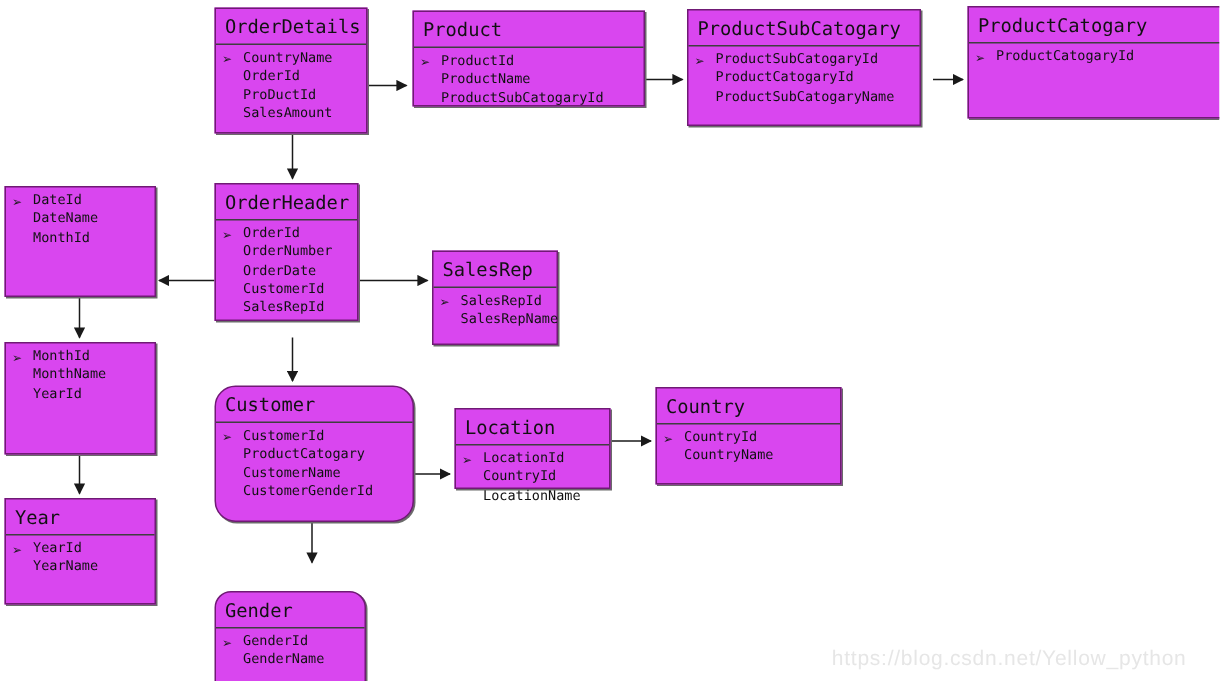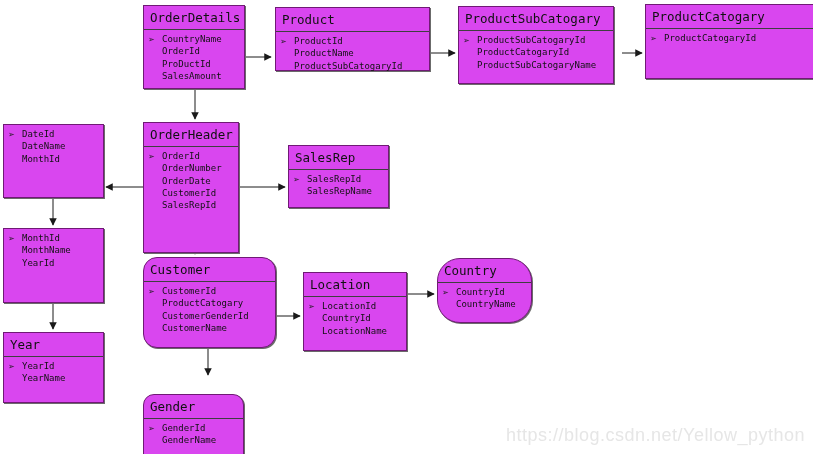--- a/index.html
+++ b/index.html
@@ -42,24 +42,24 @@
     width:14px;
     flex:0 0 14px;
     text-align:left;
     font-size:8px;
     font-family:"DejaVu Sans","Liberation Sans",sans-serif;
     color:#1a1a1a;
   }
   .fname{white-space:nowrap;}
   .watermark{
     position:absolute;
-    right:8px;
+    right:22px;
     bottom:8px;
     font-family:"Liberation Sans","DejaVu Sans",sans-serif;
-    font-size:18px;
+    font-size:14px;
     color:#e6e6e6;
     letter-spacing:0.5px;
     user-select:none;
   }
 </style>
 </head>
 <body>
 
 <div class="canvas">
 
@@ -161,21 +161,21 @@
           <span class="pk"></span>
           <span class="fname">DateName</span>
         </div>
         <div class="field-row">
           <span class="pk"></span>
           <span class="fname">MonthId</span>
         </div>
       </div>
   </div>
 
-  <div class="entity" style="left:143px;top:122px;width:96px;height:131px;">
+  <div class="entity" style="left:143px;top:122px;width:96px;height:92px;">
     <div class="title">OrderHeader</div>
     <div class="fields">
         <div class="field-row">
           <span class="pk">➢</span>
           <span class="fname">OrderId</span>
         </div>
         <div class="field-row">
           <span class="pk"></span>
           <span class="fname">OrderNumber</span>
         </div>
@@ -187,21 +187,21 @@
           <span class="pk"></span>
           <span class="fname">CustomerId</span>
         </div>
         <div class="field-row">
           <span class="pk"></span>
           <span class="fname">SalesRepId</span>
         </div>
       </div>
   </div>
 
-  <div class="entity" style="left:288px;top:145px;width:101px;height:63px;">
+  <div class="entity" style="left:288px;top:167px;width:84px;height:63px;">
     <div class="title">SalesRep</div>
     <div class="fields">
         <div class="field-row">
           <span class="pk">➢</span>
           <span class="fname">SalesRepId</span>
         </div>
         <div class="field-row">
           <span class="pk"></span>
           <span class="fname">SalesRepName</span>
         </div>
@@ -231,48 +231,48 @@
         <div class="field-row">
           <span class="pk">➢</span>
           <span class="fname">CustomerId</span>
         </div>
         <div class="field-row">
           <span class="pk"></span>
           <span class="fname">ProductCatogary</span>
         </div>
         <div class="field-row">
           <span class="pk"></span>
+          <span class="fname">CustomerName</span>
+        </div>
+        <div class="field-row">
+          <span class="pk"></span>
           <span class="fname">CustomerGenderId</span>
         </div>
-        <div class="field-row">
-          <span class="pk"></span>
-          <span class="fname">CustomerName</span>
-        </div>
-      </div>
-  </div>
-
-  <div class="entity" style="left:303px;top:272px;width:104px;height:79px;">
+      </div>
+  </div>
+
+  <div class="entity" style="left:303px;top:272px;width:104px;height:54px;">
     <div class="title">Location</div>
     <div class="fields">
         <div class="field-row">
           <span class="pk">➢</span>
           <span class="fname">LocationId</span>
         </div>
         <div class="field-row">
           <span class="pk"></span>
           <span class="fname">CountryId</span>
         </div>
         <div class="field-row">
           <span class="pk"></span>
           <span class="fname">LocationName</span>
         </div>
       </div>
   </div>
 
-  <div class="entity" style="left:437px;top:258px;width:95px;height:65px;border-radius:23px;">
+  <div class="entity" style="left:437px;top:258px;width:124px;height:65px;">
     <div class="title">Country</div>
     <div class="fields">
         <div class="field-row">
           <span class="pk">➢</span>
           <span class="fname">CountryId</span>
         </div>
         <div class="field-row">
           <span class="pk"></span>
           <span class="fname">CountryName</span>
         </div>

